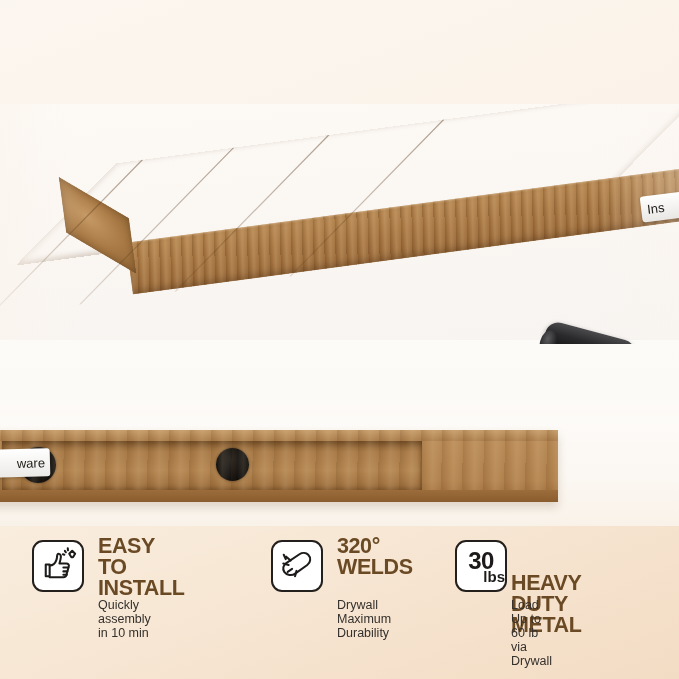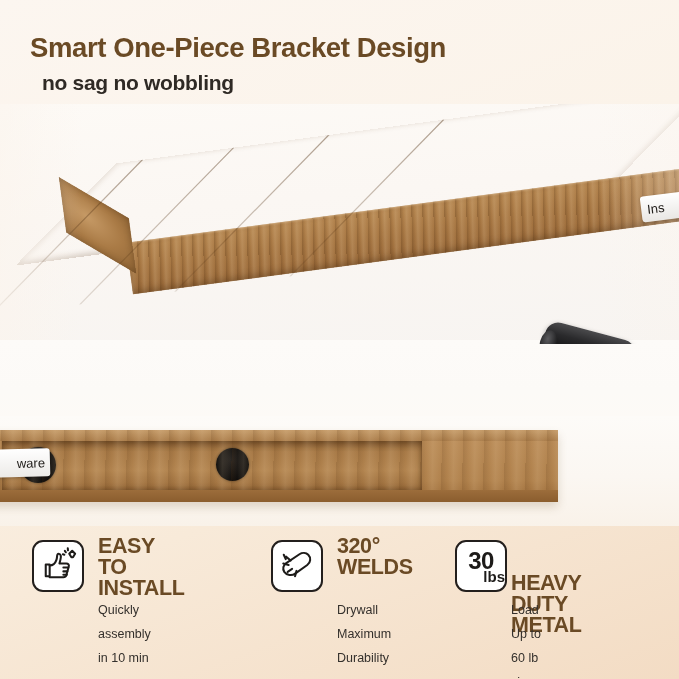--- a/index.html
+++ b/index.html
@@ -179,34 +179,30 @@
   }
 
   .ftitle{
     position:absolute;left:66px;top:8px;
     font-size:21.5px;font-weight:bold;color:#6a4a25;
     line-height:21px;letter-spacing:-0.4px;white-space:pre-line;
   }
   .f2 .ftitle{font-size:21.5px;margin-top:37px;}
   .fsub{
     position:absolute;left:66px;top:70px;
-    font-size:12.5px;color:#34302c;line-height:24px;white-space:pre-line;
+    font-size:12.5px;color:#34302c;line-height:14px;white-space:pre-line;
   }
   .f2 .fsub{left:56px;}
   .f2 .ftitle{left:56px;}
 </style>
 </head>
 <body>
 
 <div class="page">
 
-  <div class="header">
-    <div class="title">Smart One-Piece Bracket Design</div>
-    <div class="subtitle">no sag no wobbling</div>
-  </div>
 
   <div class="photo1">
 
     <div class="slab">
       <div class="top"></div>
       <div class="face"></div>
       <div class="endcap"></div>
       <div class="seam" style="left:26px;"></div>
       <div class="seam" style="left:118px;"></div>
       <div class="seam" style="left:214px;"></div>

